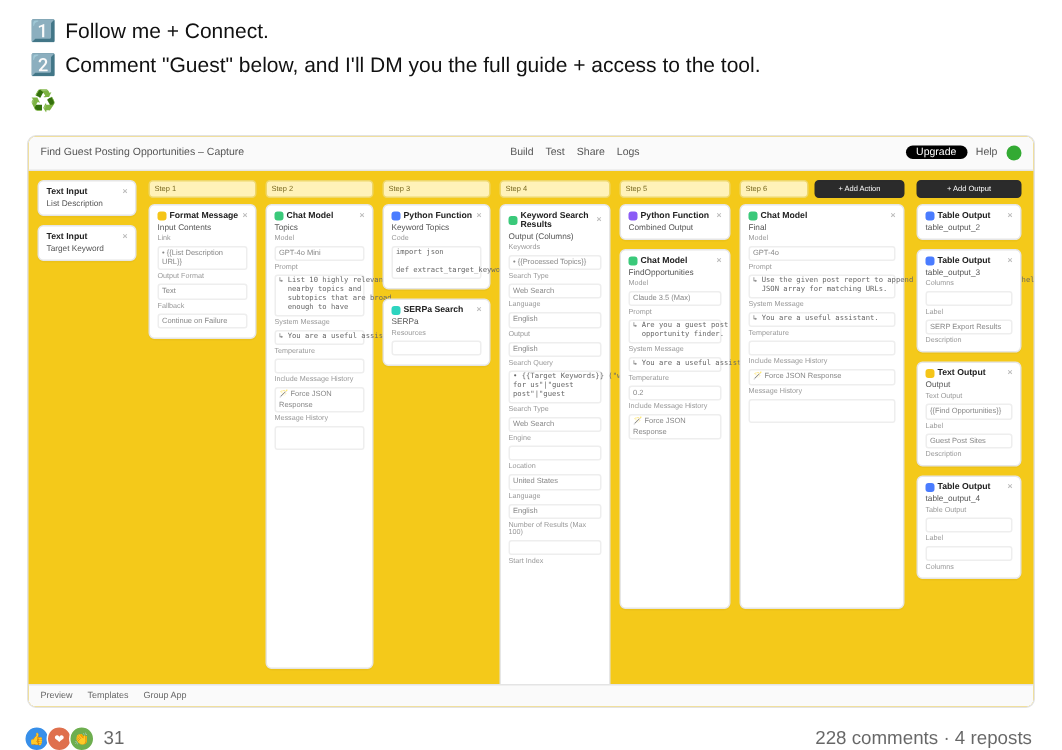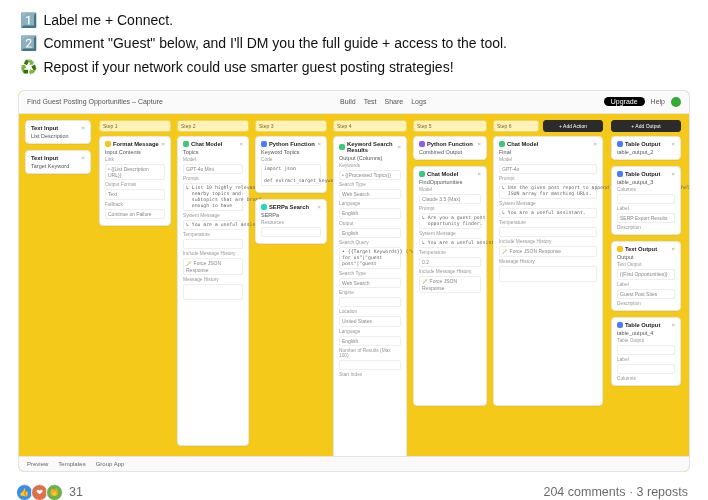--- a/index.html
+++ b/index.html
@@ -40,29 +40,28 @@
   .reacts{display:flex;align-items:center;gap:2px}
   .ric{width:15px;height:15px;border-radius:50%;border:1.5px solid #fff;display:inline-flex;align-items:center;justify-content:center;font-size:8px;color:#fff;margin-left:-4px}
   .rlike{background:#378fe9}.rlove{background:#df704d}.rcel{background:#6dae4f}
 </style>
 </head>
 <body>
 
 <div class="post">
   <div class="line">
     <span class="bullet">1️⃣</span>
-    <span>Label me + Connect.</span>
+    <span>Follow me + Connect.</span>
   </div>
   <div class="line">
     <span class="bullet">2️⃣</span>
     <span>Comment "Guest" below, and I'll DM you the full guide + access to the tool.</span>
   </div>
   <div class="line">
     <span class="bullet">♻️</span>
-    <span>Repost if your network could use smarter guest posting strategies!</span>
   </div>
 </div>
 
 <div class="screenshot">
 
   <div class="topbar">
     <div class="left">
       <span>Find Guest Posting Opportunities – Capture</span>
     </div>
     <div class="mid">
@@ -323,17 +322,17 @@
 </div>
 
 <div class="engage">
   <div class="reacts">
     <span class="ric rlike">👍</span>
     <span class="ric rlove">❤</span>
     <span class="ric rcel">👏</span>
     <span style="margin-left:4px">31</span>
   </div>
   <div>
-    <span>204 comments</span>
+    <span>228 comments</span>
     <span> · </span>
-    <span>3 reposts</span>
+    <span>4 reposts</span>
   </div>
 </div>
 
 </body></html>

